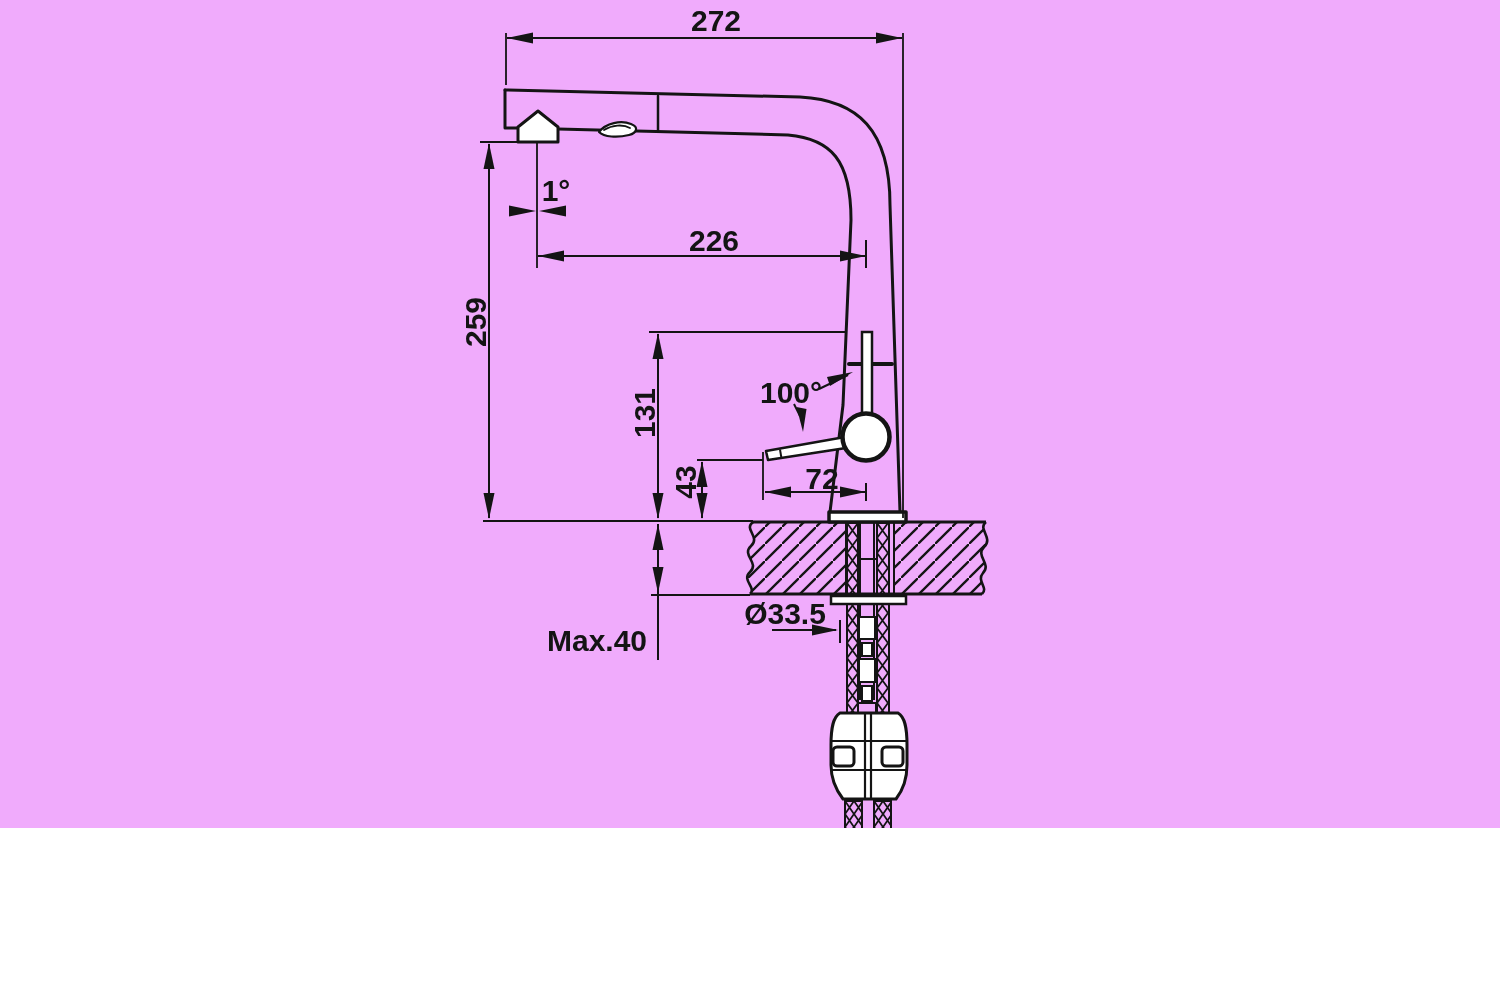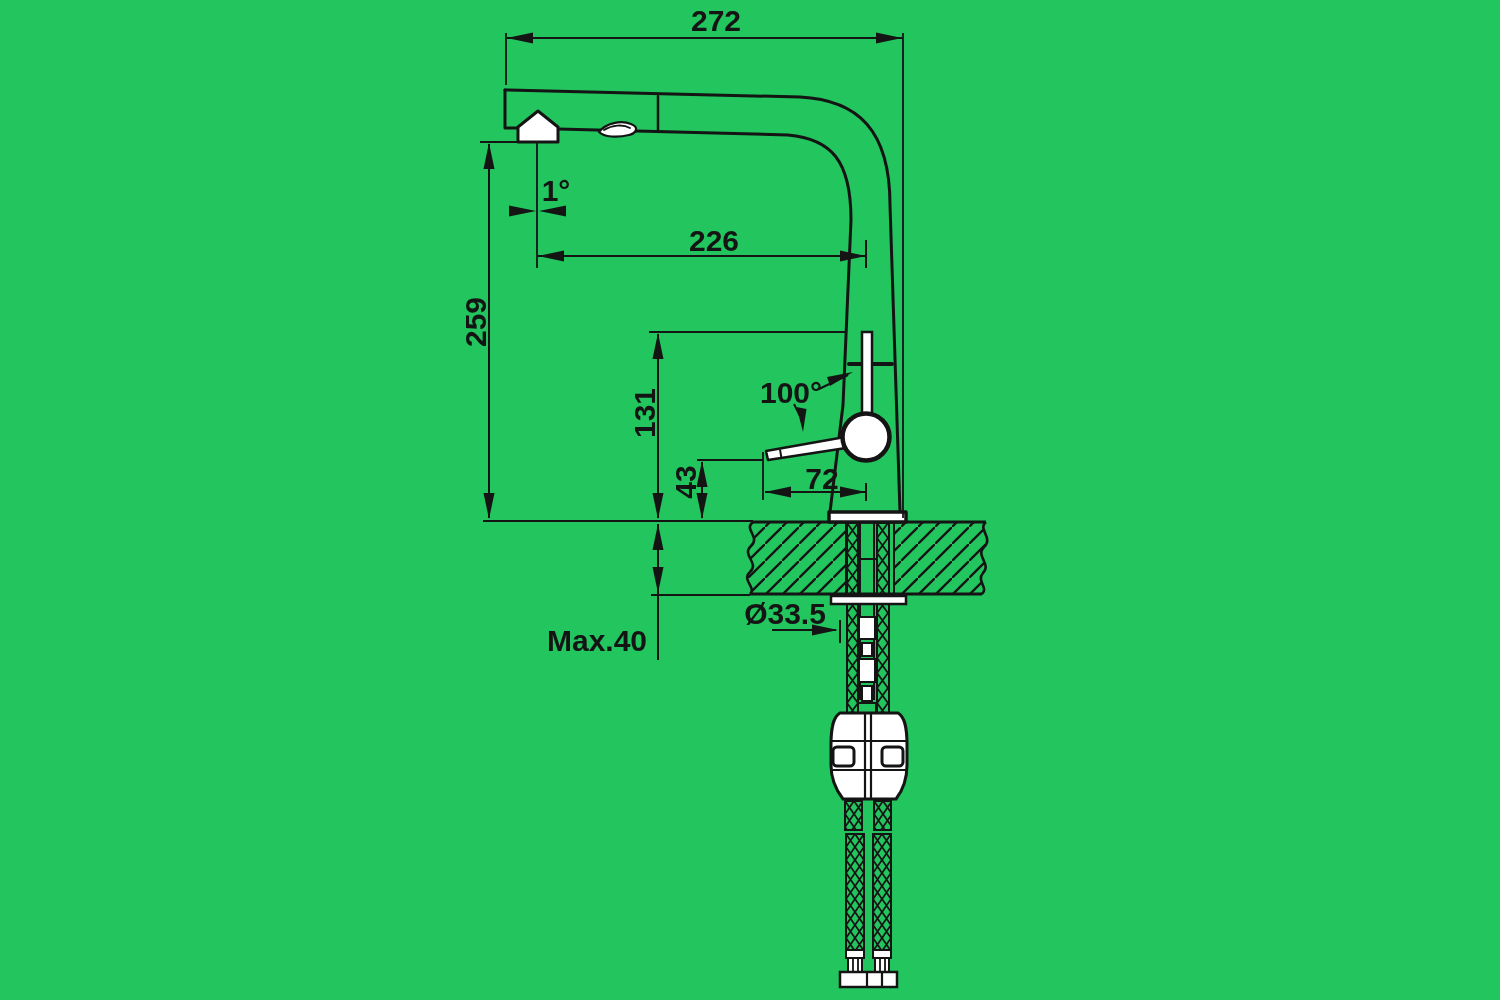--- a/index.html
+++ b/index.html
@@ -1,16 +1,16 @@
 <!DOCTYPE html>
 <html><head>
 <meta charset="utf-8">
 <style>
   html,body{margin:0;padding:0;background:#ffffff;}
-  .stage{position:relative;width:1500px;height:1000px;background:#22c55e;overflow:hidden;}
+  .stage{position:relative;width:1500px;height:828px;background:#f0abfc;overflow:hidden;}
   svg{display:block;}
   text{font-family:"Liberation Sans","DejaVu Sans",sans-serif;font-weight:bold;font-size:30px;fill:#141414;}
 </style>
 </head>
 <body>
 
 <div class="stage">
 <svg width="1500" height="1000" viewBox="0 0 1500 1000">
   <defs>
     <pattern id="braidN" width="11" height="15" patternUnits="userSpaceOnUse">

